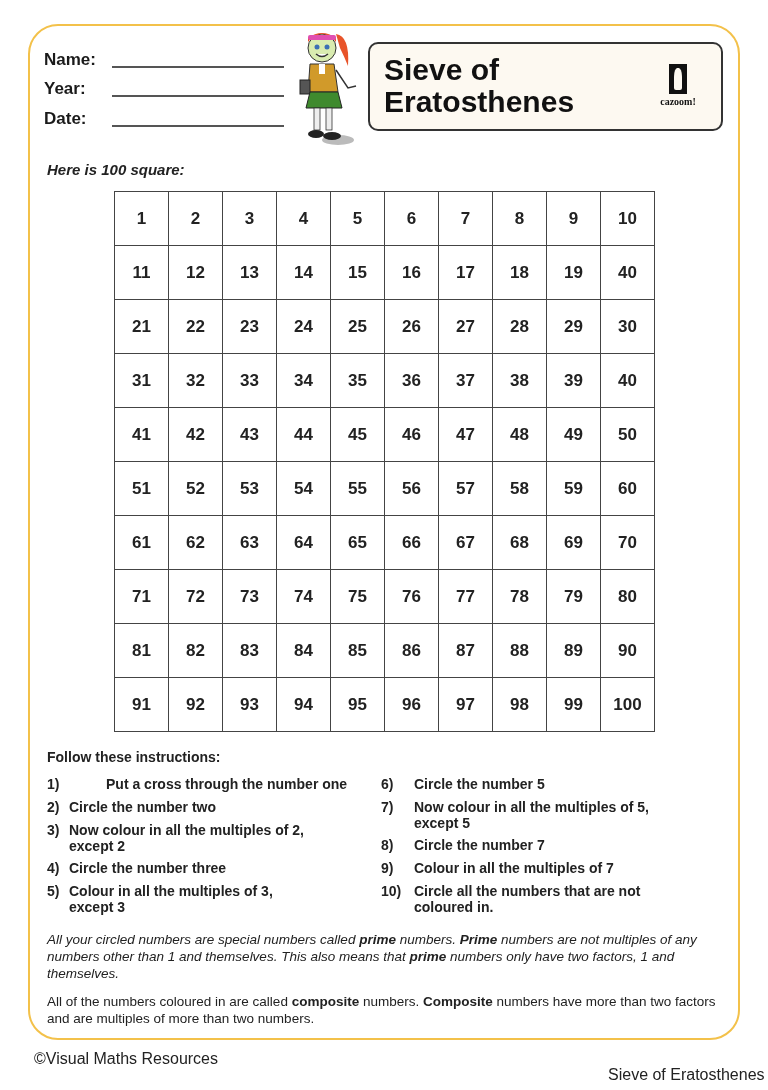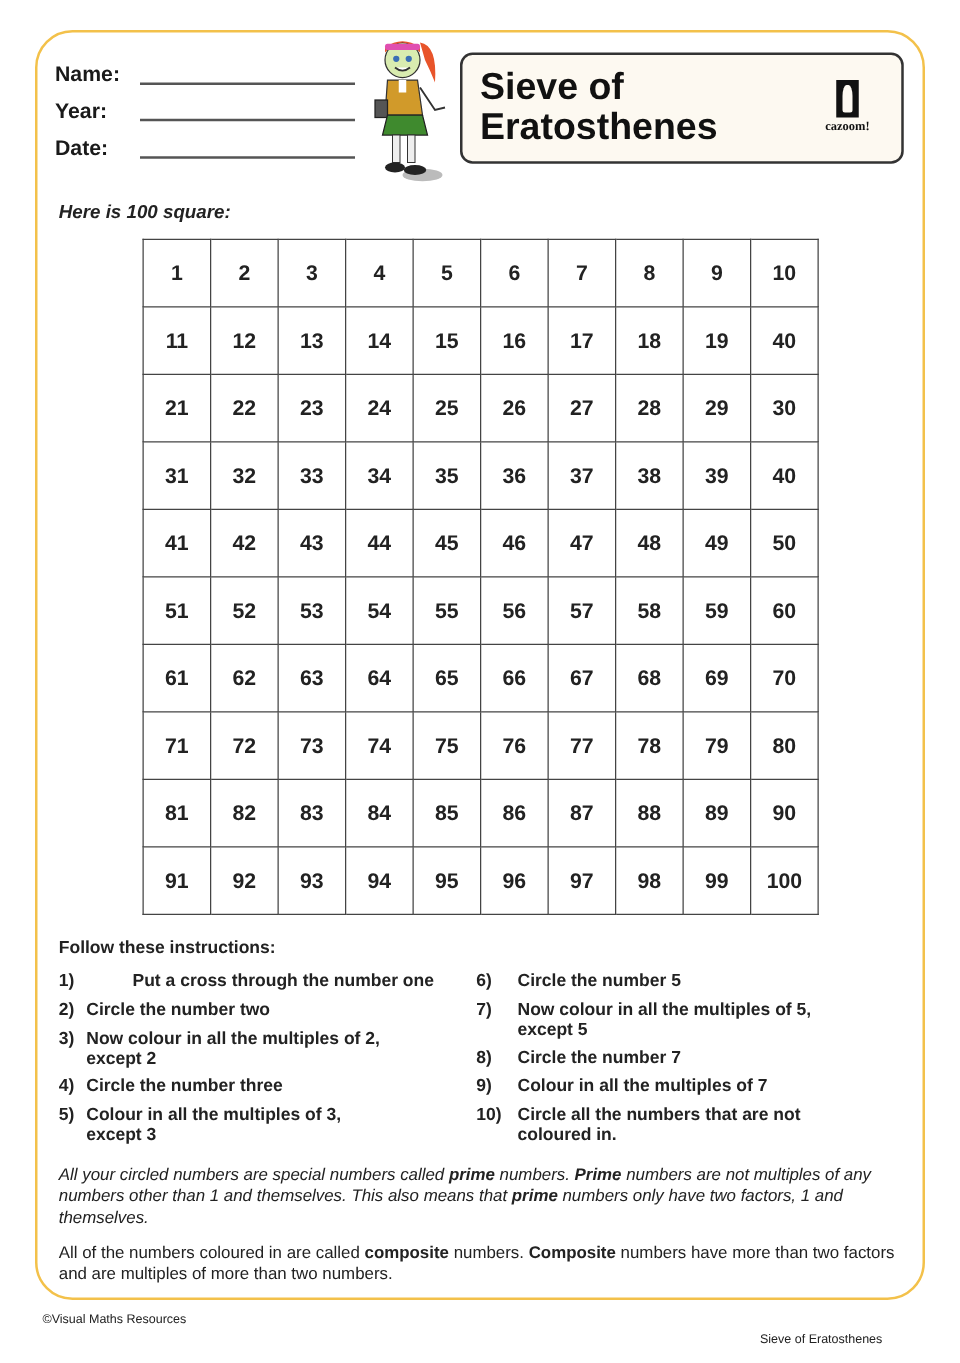--- a/index.html
+++ b/index.html
@@ -16,21 +16,21 @@
   .girl { position:absolute; left:298px; top:26px; width:64px; height:122px; }
   .subtitle { position:absolute; left:47px; top:161px; font-size:15px; font-weight:bold; color:#222;font-style:italic; }
   .grid { position:absolute; left:114px; top:191px; border-collapse:collapse; }
   .grid td { width:53px; height:53px; border:1.5px solid #444; text-align:center; vertical-align:middle; font-size:17px; font-weight:bold; color:#222; padding:0; }
   .instr-head { position:absolute; left:47px; top:749px; font-size:14px; font-weight:bold; color:#222; }
   .instr { position:absolute; font-size:14px; font-weight:bold; color:#222; line-height:16px; }
   .instr .num { position:absolute; left:0; top:0; }
   .instr .txt { position:absolute; top:0; width:290px; }
   .para { position:absolute; left:47px; width:680px; font-size:13.5px; line-height:17px; color:#222; }
   .para b { font-weight:bold; }
-  .footer { position:absolute; font-size:10px; color:#222; }
+  .footer { position:absolute; font-size:16px; color:#222; }
   .footer a { color:#1a3fa0; text-decoration:underline; }
 </style>
 </head>
 <body>
 
 <div class="frame"></div>
 
 <div class="field" style="top:50px;">
   <span>Name:</span>
   <span class="line"></span>

